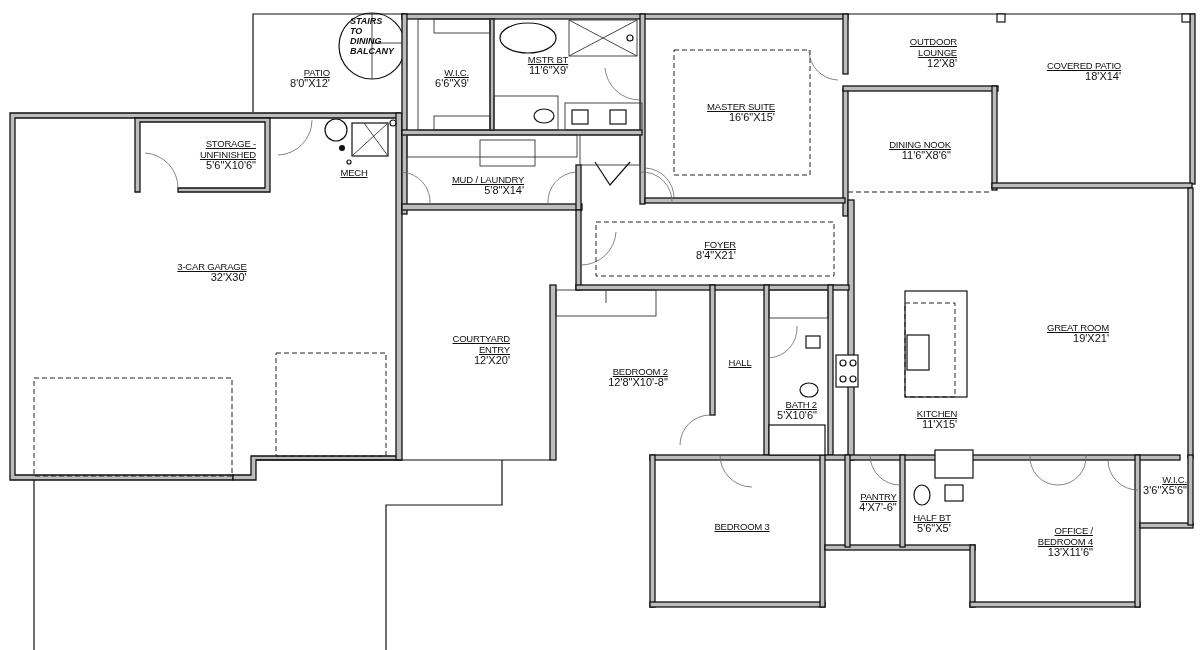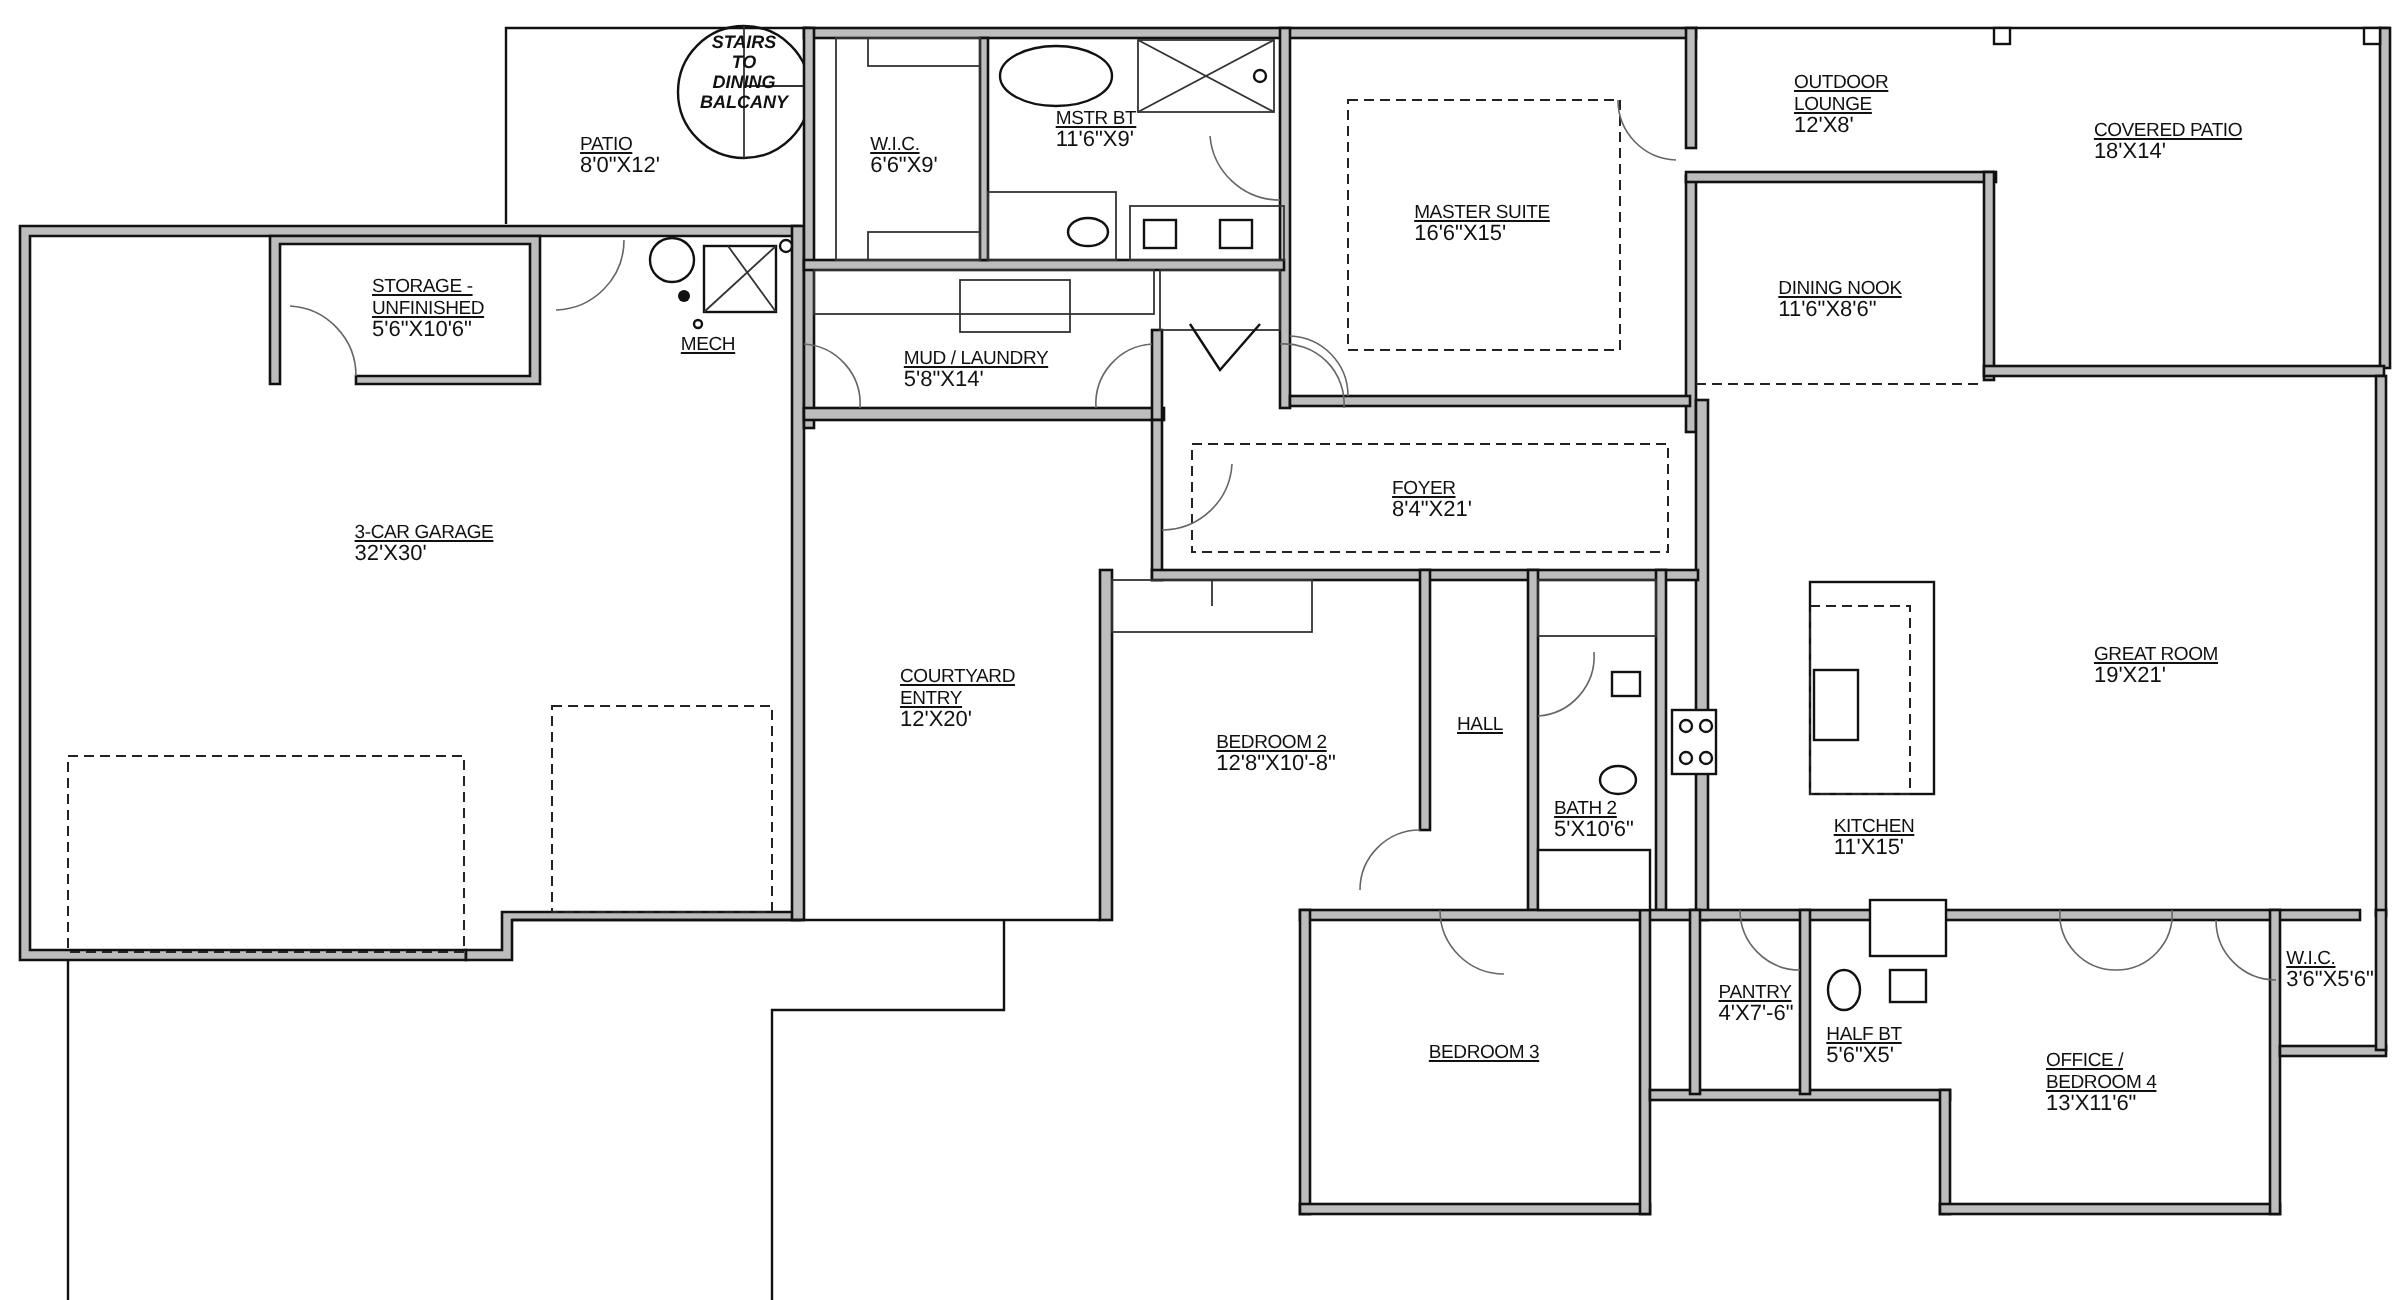--- a/index.html
+++ b/index.html
@@ -4,24 +4,24 @@
 <style>
   html,body{margin:0;padding:0;background:#fff;}
   body{width:1200px;height:650px;overflow:hidden;font-family:"Liberation Sans",sans-serif;}
   #plan{position:absolute;left:0;top:0;width:1200px;height:650px;}
   .w{fill:#bdbdbd;stroke:#111;stroke-width:1.3;}
   .ln{stroke:#111;stroke-width:1.2;fill:none;}
   .thin{stroke:#333;stroke-width:0.9;fill:none;}
   .dash{stroke:#222;stroke-width:1;fill:none;stroke-dasharray:5 3;}
   .door{stroke:#666;stroke-width:0.8;fill:none;}
   .fix{stroke:#111;stroke-width:1.2;fill:#fff;}
-  .lbl{position:absolute;text-align:left;font-size:9.5px;line-height:11px;color:#111;transform:translateX(-50%);white-space:nowrap;}
+  .lbl{position:absolute;text-align:right;font-size:9.5px;line-height:11px;color:#111;transform:translateX(-50%);white-space:nowrap;}
   .lbl .n{text-decoration:underline;display:block;letter-spacing:-0.2px;}
   .lbl .d{display:block;font-size:11px;}
-  .stairs{position:absolute;left:372px;top:16px;transform:translateX(-50%);font-style:italic;font-weight:bold;font-size:9px;line-height:10px;text-align:center;color:#111;}
+  .stairs{position:absolute;left:372px;top:16px;transform:translateX(-50%);font-style:italic;font-weight:bold;font-size:9px;line-height:10px;text-align:left;color:#111;}
 </style>
 </head>
 <body>
 
 <svg id="plan" viewBox="0 0 1200 650" xmlns="http://www.w3.org/2000/svg">
 
   <g>
     <polyline class="ln" points="253,112 253,14 405,14"></polyline>
   </g>
 

